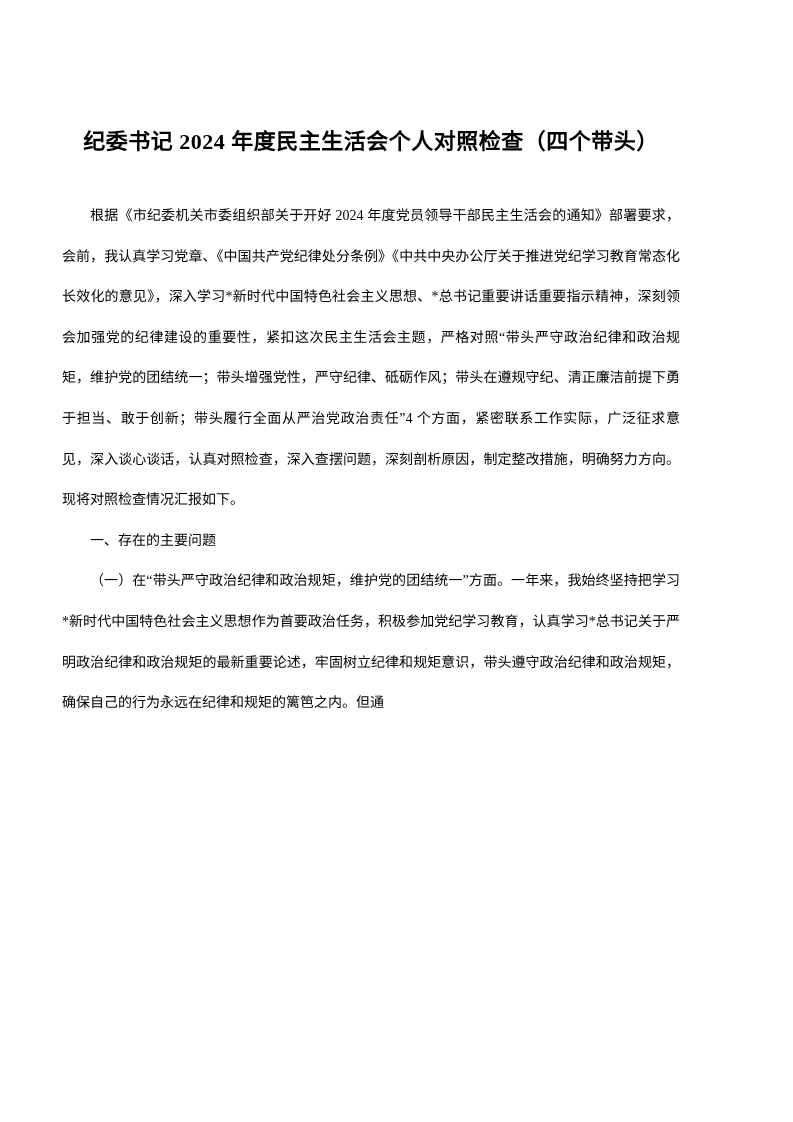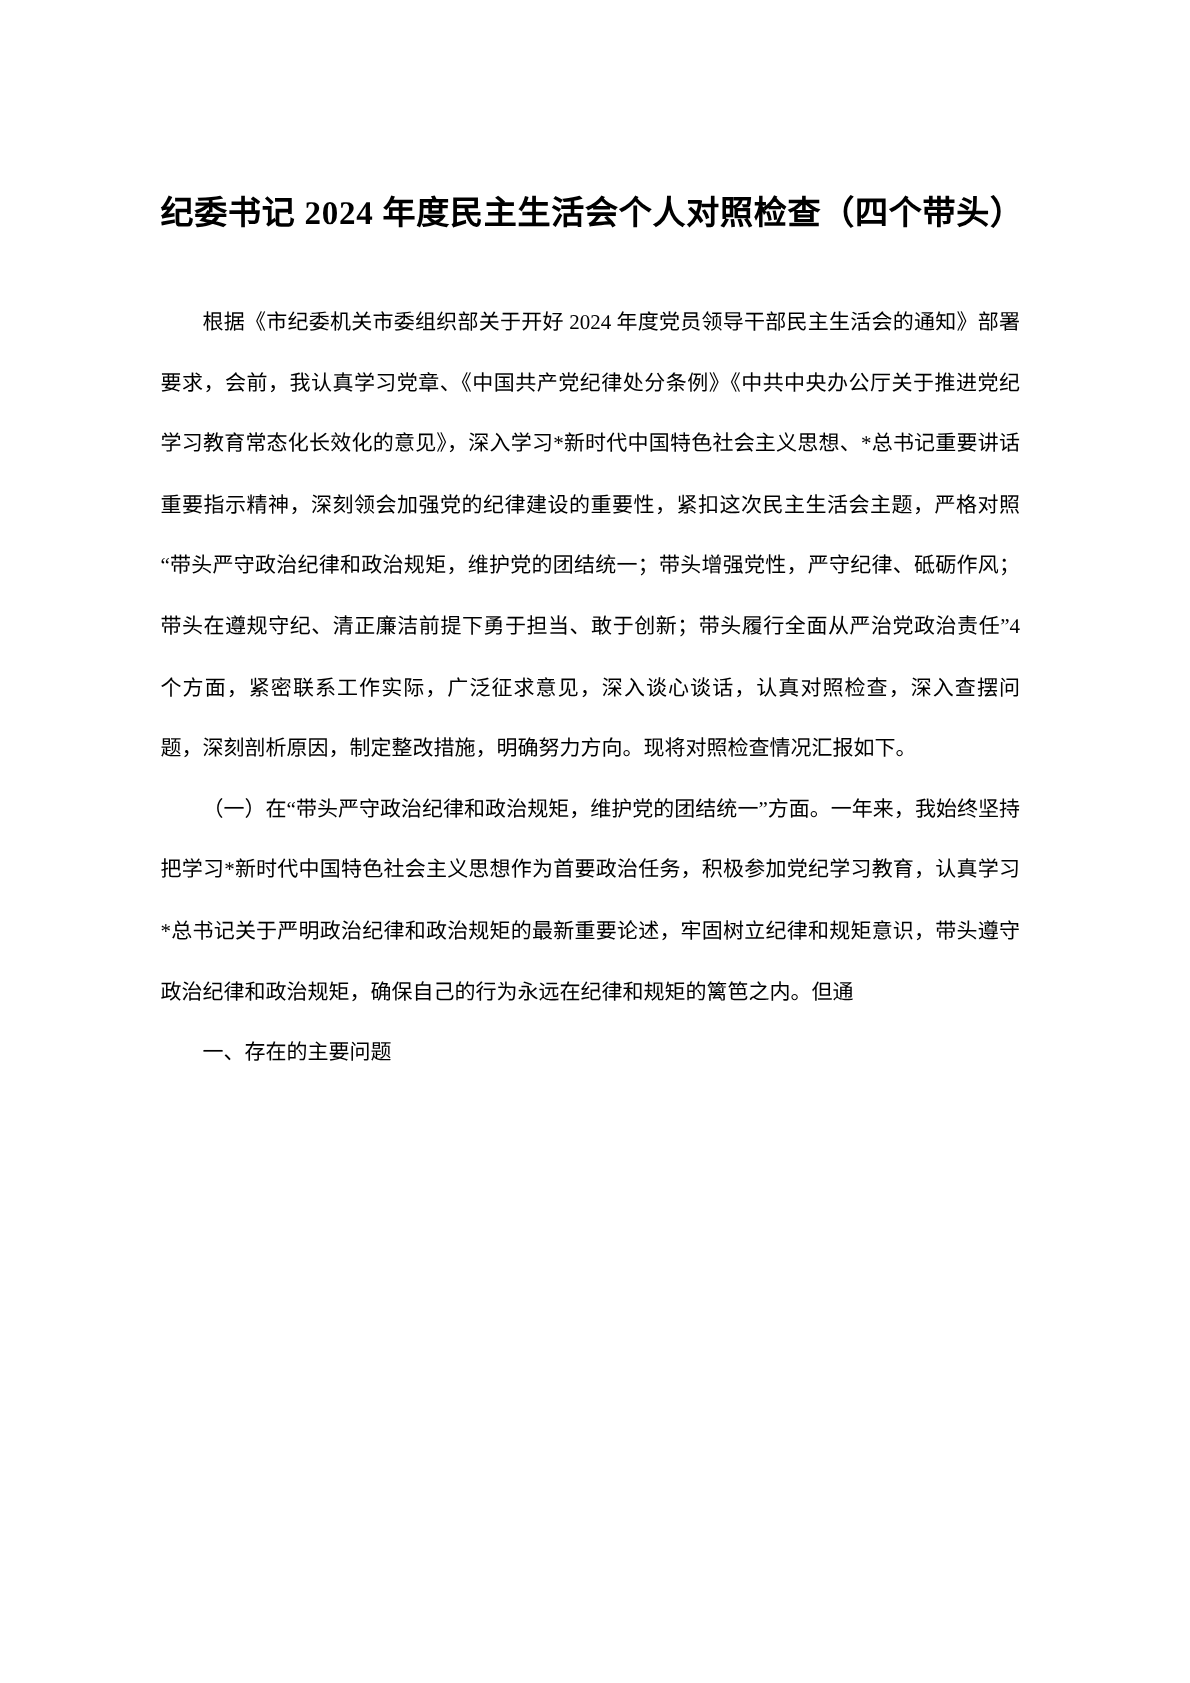--- a/index.html
+++ b/index.html
@@ -7,21 +7,21 @@
     padding: 0;
     background: #ffffff;
   }
   .page {
     position: relative;
     width: 793px;
     height: 1122px;
     margin: 0 auto;
     background: #ffffff;
     box-sizing: border-box;
-    padding: 126px 113px 0 107px;
+    padding: 126px 113px 0 62px;
     font-family: "Liberation Serif", "DejaVu Serif", serif;
     color: #000000;
     overflow: hidden;
   }
   .doc-title {
     margin: 0 0 38px 0;
     font-size: 22px;
     line-height: 32px;
     font-weight: bold;
     text-align: center;
@@ -41,16 +41,16 @@
   }
 </style>
 </head>
 <body>
 
 <div class="page">
   <h1 class="doc-title">纪委书记 2024 年度民主生活会个人对照检查（四个带头）</h1>
 
   <p class="para">根据《市纪委机关市委组织部关于开好 2024 年度党员领导干部民主生活会的通知》部署要求，会前，我认真学习党章、《中国共产党纪律处分条例》《中共中央办公厅关于推进党纪学习教育常态化长效化的意见》，深入学习*新时代中国特色社会主义思想、*总书记重要讲话重要指示精神，深刻领会加强党的纪律建设的重要性，紧扣这次民主生活会主题，严格对照“带头严守政治纪律和政治规矩，维护党的团结统一；带头增强党性，严守纪律、砥砺作风；带头在遵规守纪、清正廉洁前提下勇于担当、敢于创新；带头履行全面从严治党政治责任”4 个方面，紧密联系工作实际，广泛征求意见，深入谈心谈话，认真对照检查，深入查摆问题，深刻剖析原因，制定整改措施，明确努力方向。现将对照检查情况汇报如下。</p>
 
+  <p class="para heading">一、存在的主要问题</p>
+
   <p class="para">（一）在“带头严守政治纪律和政治规矩，维护党的团结统一”方面。一年来，我始终坚持把学习*新时代中国特色社会主义思想作为首要政治任务，积极参加党纪学习教育，认真学习*总书记关于严明政治纪律和政治规矩的最新重要论述，牢固树立纪律和规矩意识，带头遵守政治纪律和政治规矩，确保自己的行为永远在纪律和规矩的篱笆之内。但通</p>
-
-  <p class="para heading">一、存在的主要问题</p>
 </div>
 
 </body></html>

